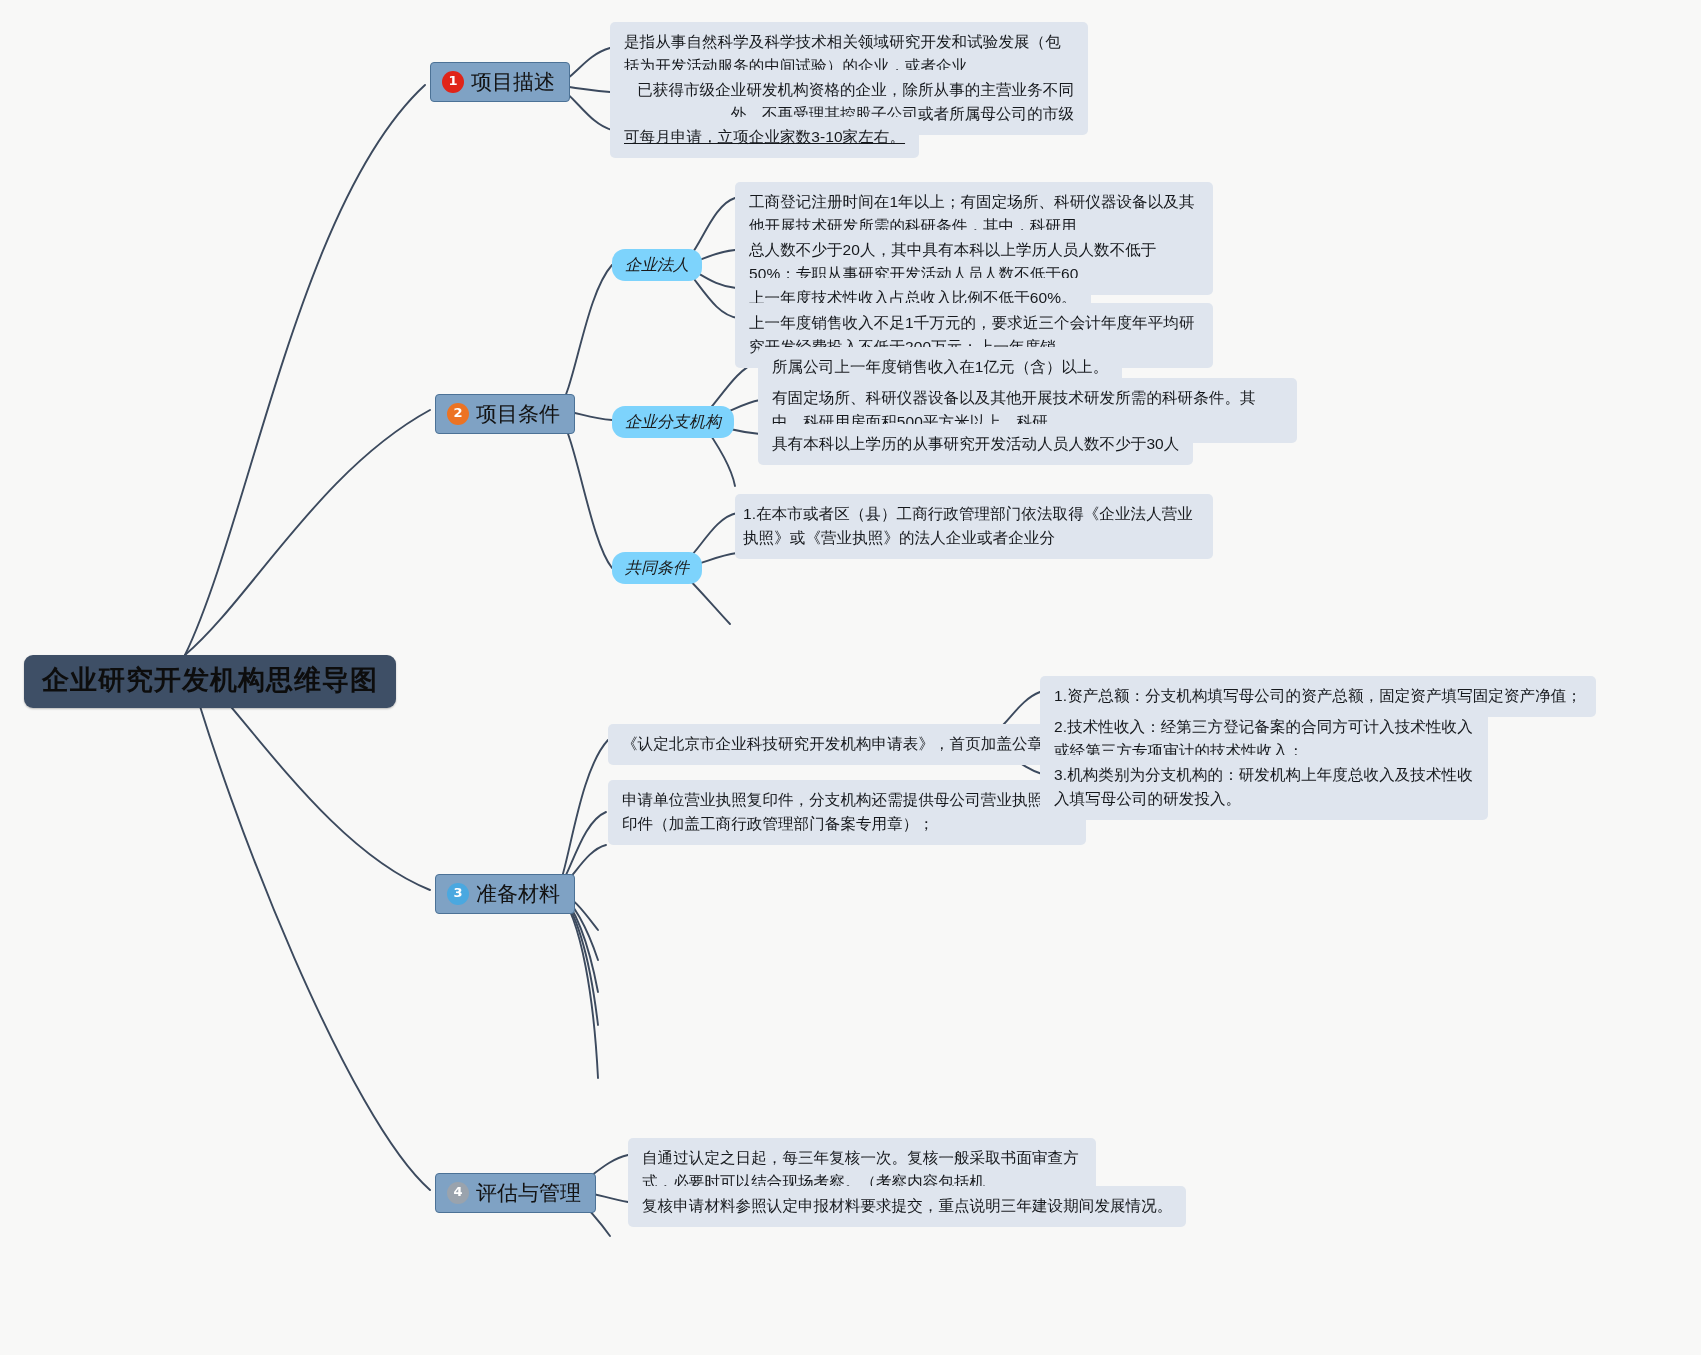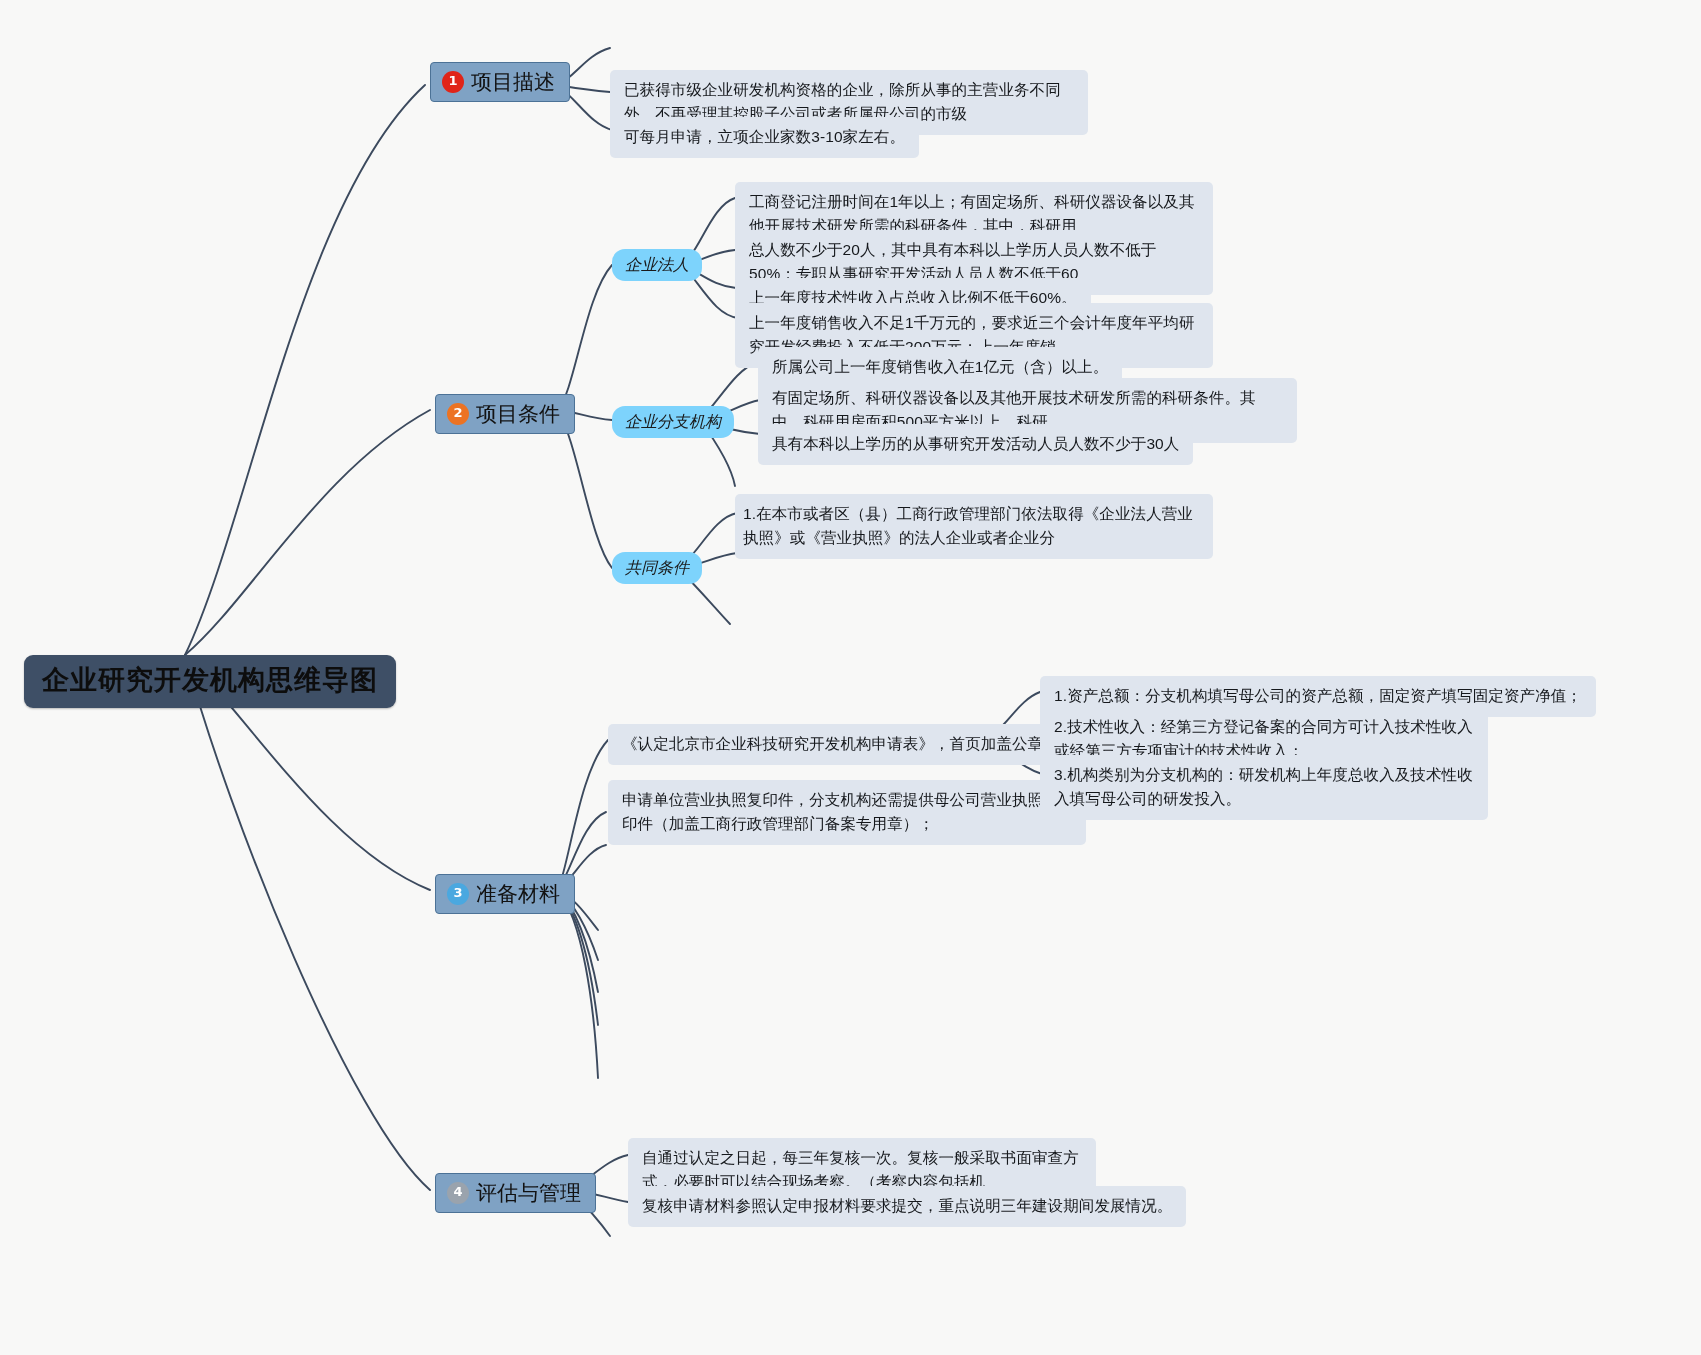--- a/index.html
+++ b/index.html
@@ -163,22 +163,23 @@
 
   <div class="root-node">
     <span>企业研究开发机构思维导图</span>
   </div>
 
   <div class="main-node" style="left:430px; top:62px;">
     <span class="badge b1">1</span>
     <span>项目描述</span>
   </div>
 
-  <div class="leaf" style="left:610px; top:70px; width:478px;">已获得市级企业研发机构资格的企业，除所从事的主营业务不同外，不再受理其控股子公司或者所属母公司的市级</div>
-  <div class="leaf nowrap" style="left:610px; top:117px;">可每月申请，立项企业家数3-10家左右。</div>
+  <div class="leaf" style="left:610px; top:22px; width:478px;">是指从事自然科学及科学技术相关领域研究开发和试验发展（包括为开发活动服务的中间试验）的企业，或者企业</div>
+  <div class="leaf" style="left:610px; top:70px; width:478px;text-align:right;">已获得市级企业研发机构资格的企业，除所从事的主营业务不同外，不再受理其控股子公司或者所属母公司的市级</div>
+  <div class="leaf nowrap" style="left:610px; top:117px;text-decoration:underline;">可每月申请，立项企业家数3-10家左右。</div>
 
   <div class="main-node" style="left:435px; top:394px;">
     <span class="badge b2">2</span>
     <span>项目条件</span>
   </div>
 
   <div class="sub-node" style="left:612px; top:249px;">企业法人</div>
   <div class="leaf" style="left:735px; top:182px; width:478px;">工商登记注册时间在1年以上；有固定场所、科研仪器设备以及其他开展技术研发所需的科研条件，其中，科研用</div>
   <div class="leaf" style="left:735px; top:230px; width:478px;">总人数不少于20人，其中具有本科以上学历人员人数不低于50%；专职从事研究开发活动人员人数不低于60</div>
   <div class="leaf nowrap" style="left:735px; top:278px;">上一年度技术性收入占总收入比例不低于60%。</div>

